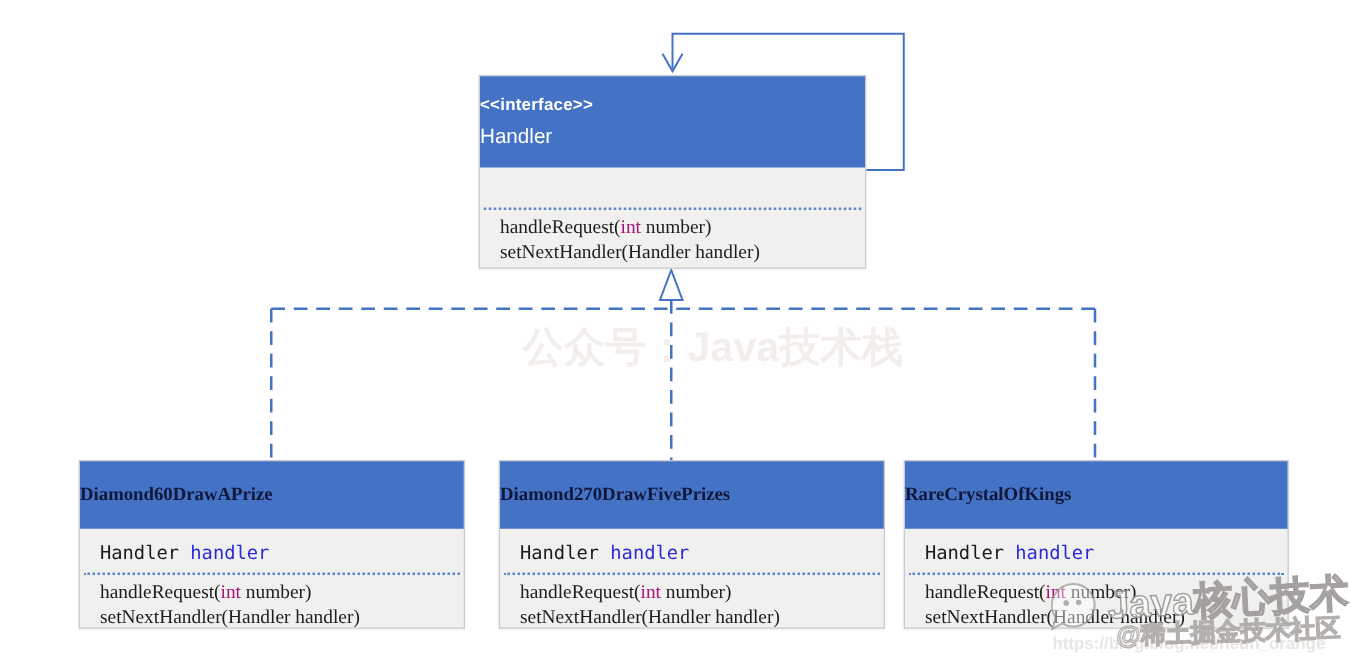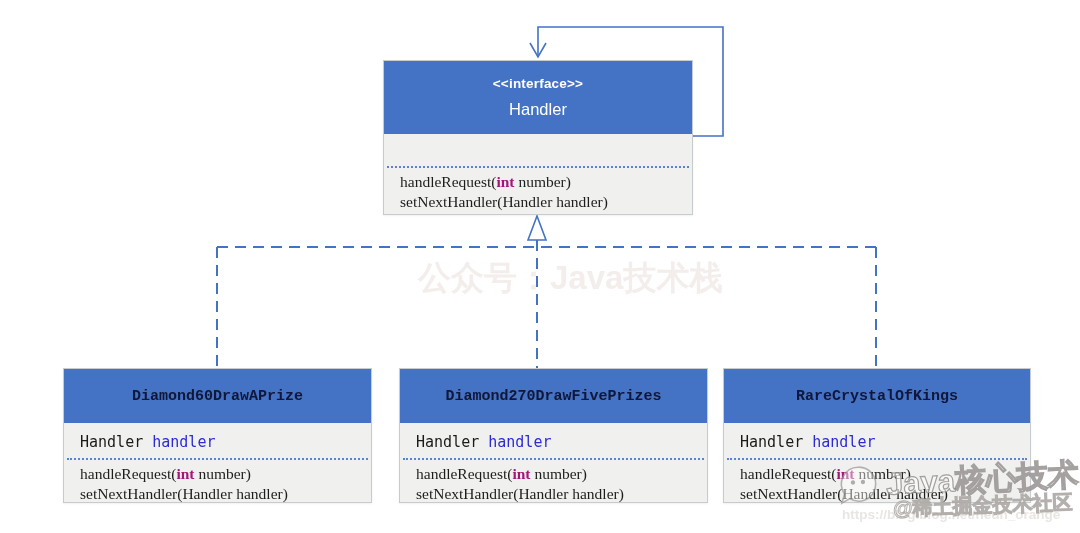--- a/index.html
+++ b/index.html
@@ -1,32 +1,32 @@
 <!DOCTYPE html>
 <html><head>
 <meta charset="utf-8">
 <style>
   html,body{margin:0;padding:0;background:#ffffff;}
   .page{position:relative;width:1080px;height:533px;background:#ffffff;overflow:hidden;
         font-family:"Liberation Sans",sans-serif;}
   svg.connectors{position:absolute;left:0;top:0;z-index:0;}
   .uml-box{position:absolute;background:#f0f0ee;border:1px solid #c7cbd0;box-sizing:border-box;
            z-index:1;box-shadow:0 1px 2px rgba(0,0,0,0.06);}
-  .uml-header{background:#4472c4;display:flex;flex-direction:column;align-items:center;justify-content:center;}
+  .uml-header{background:#4472c4;display:flex;flex-direction:column;align-items:flex-start;justify-content:center;}
   .iface-header{height:73px;}
   .stereotype{color:#ffffff;font-size:13.5px;font-weight:bold;letter-spacing:.2px;}
   .iface-name{color:#ffffff;font-size:16.5px;margin-top:9px;}
   .class-header{height:54px;}
-  .class-title{font-family:Liberation Mono, monospace;font-size:15px;
+  .class-title{font-family:Liberation Serif, serif;font-size:15px;
                font-weight:bold;color:#101739;}
   .iface-gap{height:32px;}
   .sep{border-top:2px dotted #5b83cf;margin:0 3px;}
   .members{font-family:"Liberation Serif",serif;font-size:15.5px;color:#1d1d1d;
            padding:4px 0 0 16px;line-height:20px;}
-  .kw{color:#a31577;font-weight:bold;}
+  .kw{color:#a31577;font-weight:normal;}
   .field-row{font-family:"DejaVu Sans Mono","Liberation Mono",monospace;font-size:15px;
              color:#1a1a1a;padding:10px 0 7px 16px;}
   .field-name{color:#2b2bd6;}
   .wm-center{position:absolute;left:418px;top:256px;z-index:5;font-size:33px;font-weight:bold;
              color:rgba(216,198,193,0.30);white-space:nowrap;}
   .wm-brand-wrap{position:absolute;left:836px;top:458px;z-index:5;display:flex;align-items:center;
                  transform:rotate(-3deg);}
   .wm-brand{font-size:31px;font-weight:bold;white-space:nowrap;
             color:rgba(255,255,255,0.55);-webkit-text-stroke:1.2px rgba(148,145,143,0.85);}
   .wm-community{position:absolute;left:893px;top:492px;z-index:5;font-size:20px;font-weight:bold;

